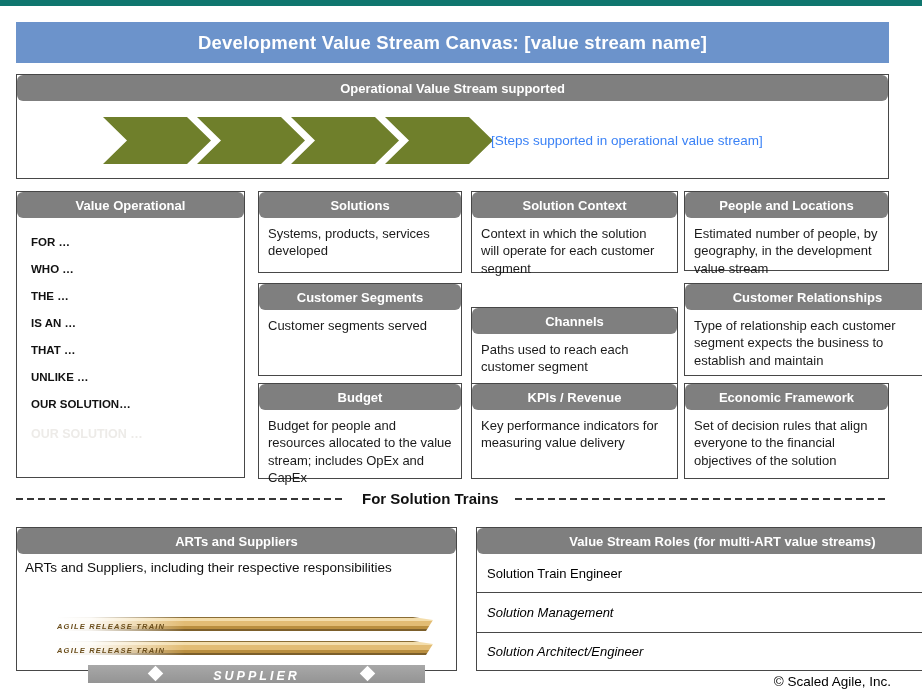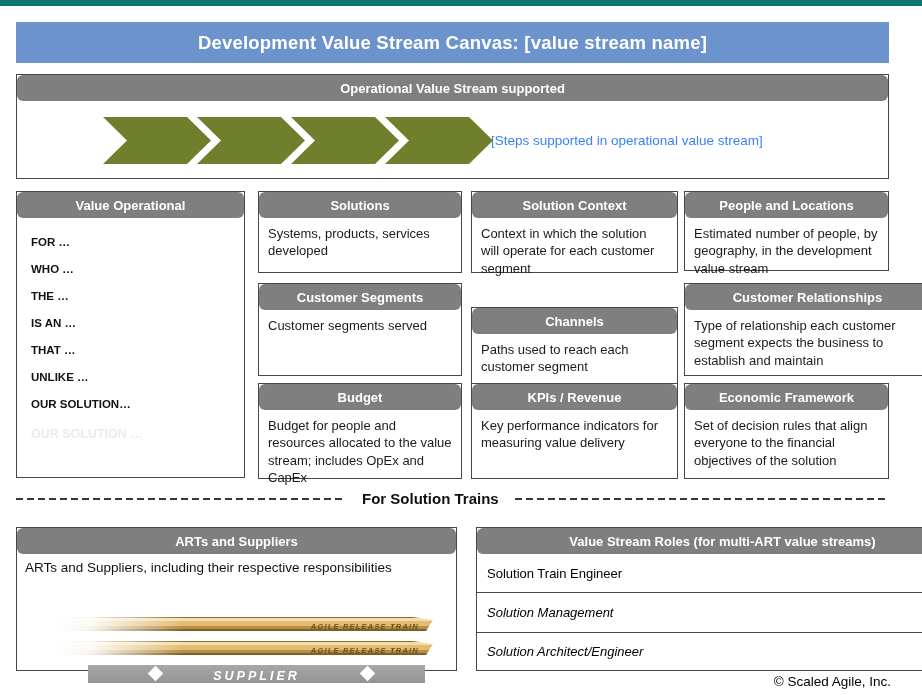--- a/index.html
+++ b/index.html
@@ -48,21 +48,21 @@
   .arts-body { position:relative; height:116px; }
   .arts-desc { position:absolute; left:8px; top:6px; font-size:13.5px; color:#111; }
   .train {
     position:absolute; left:40px; width:376px; height:14px;
     background:
       linear-gradient(to right, #fff 0%, rgba(255,255,255,.92) 9%, rgba(255,255,255,0) 34%),
       linear-gradient(to bottom, #8a6d35 0 1.5px, #f3ddab 1.5px 4px, #e2bc74 4px 9px, #b98e3f 9px 12.5px, #7c5f2b 12.5px 14px);
     clip-path:polygon(0 0, calc(100% - 20px) 0, 100% 22%, calc(100% - 7px) 100%, 0 100%);
   }
   .train-label {
-    position:absolute; left:0; right:14px; top:5px; text-align:right;
+    position:absolute; left:0; right:14px; top:5px; text-align:left;
     font-size:7.5px; font-weight:bold; font-style:italic; color:#6b4e1c; letter-spacing:1.2px;
   }
   .supplier {
     position:absolute; left:71px; top:111px; width:337px; height:18px;
     background:linear-gradient(to bottom,#a8a8a8,#949494); display:flex; align-items:flex-end; justify-content:center;
   }
   .supplier-label { color:#fff; font-weight:bold; font-style:italic; font-size:12.5px; letter-spacing:3px; }
   .diamond { position:absolute; top:3px; width:11px; height:11px; background:#fff; transform:rotate(45deg); }
   .diamond.d-left { left:62px; } .diamond.d-right { right:52px; }
 

